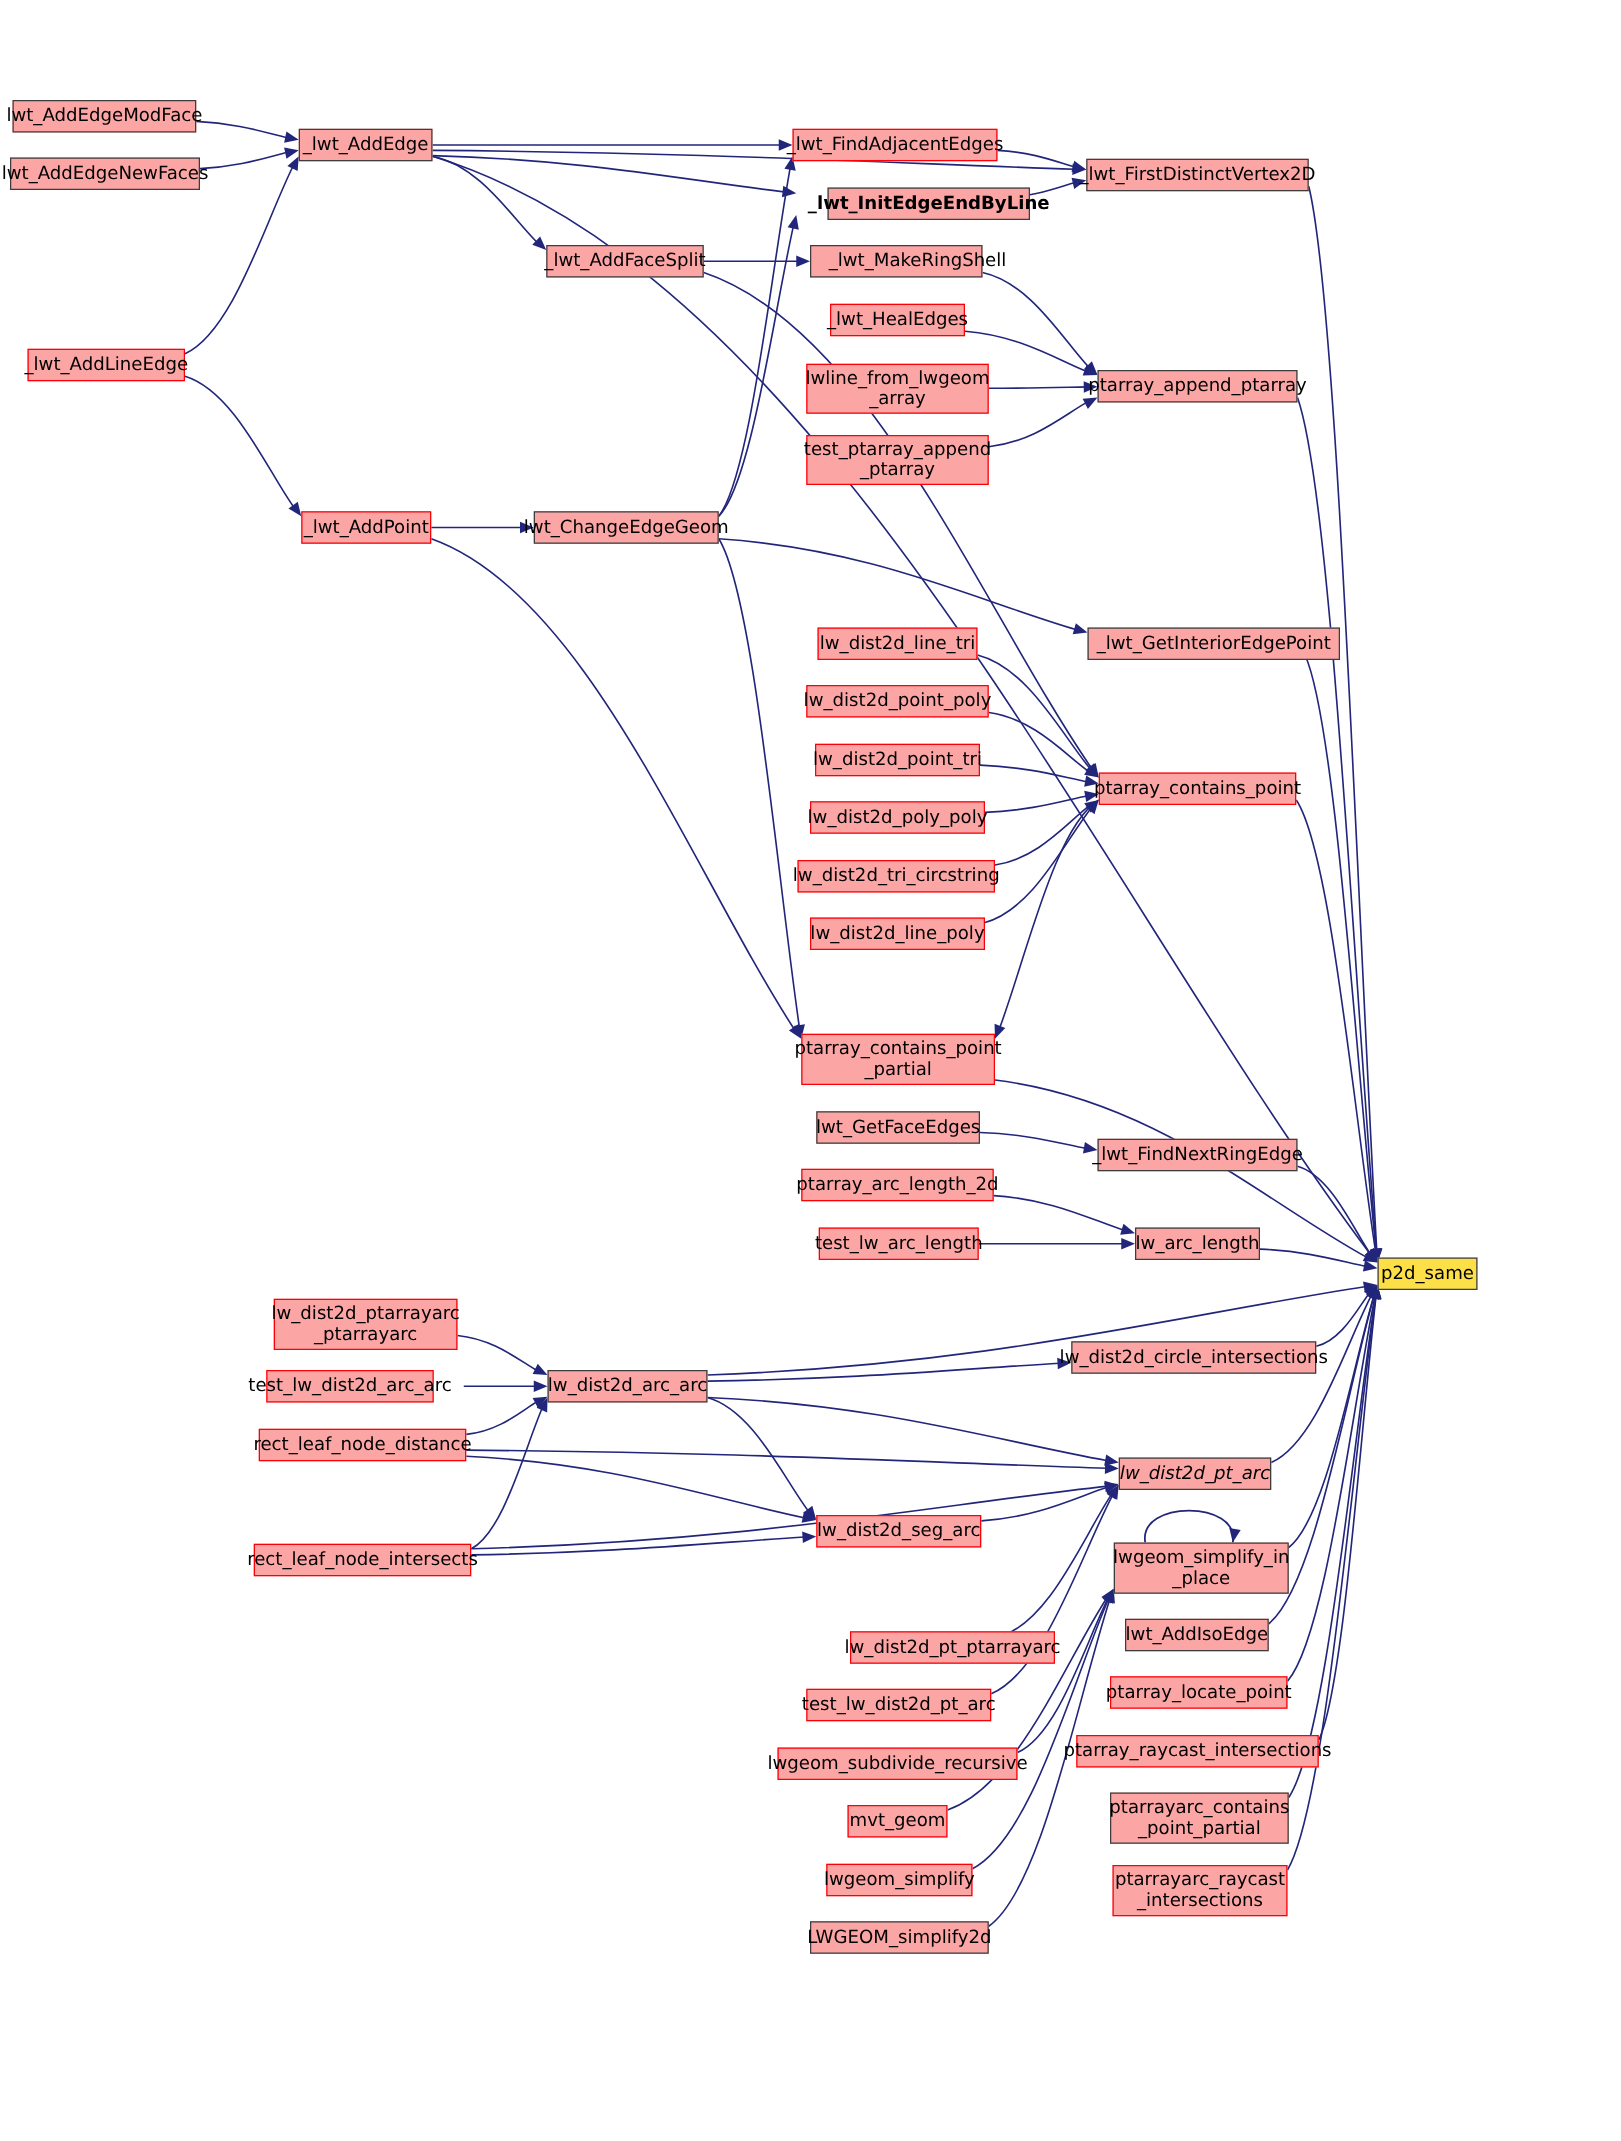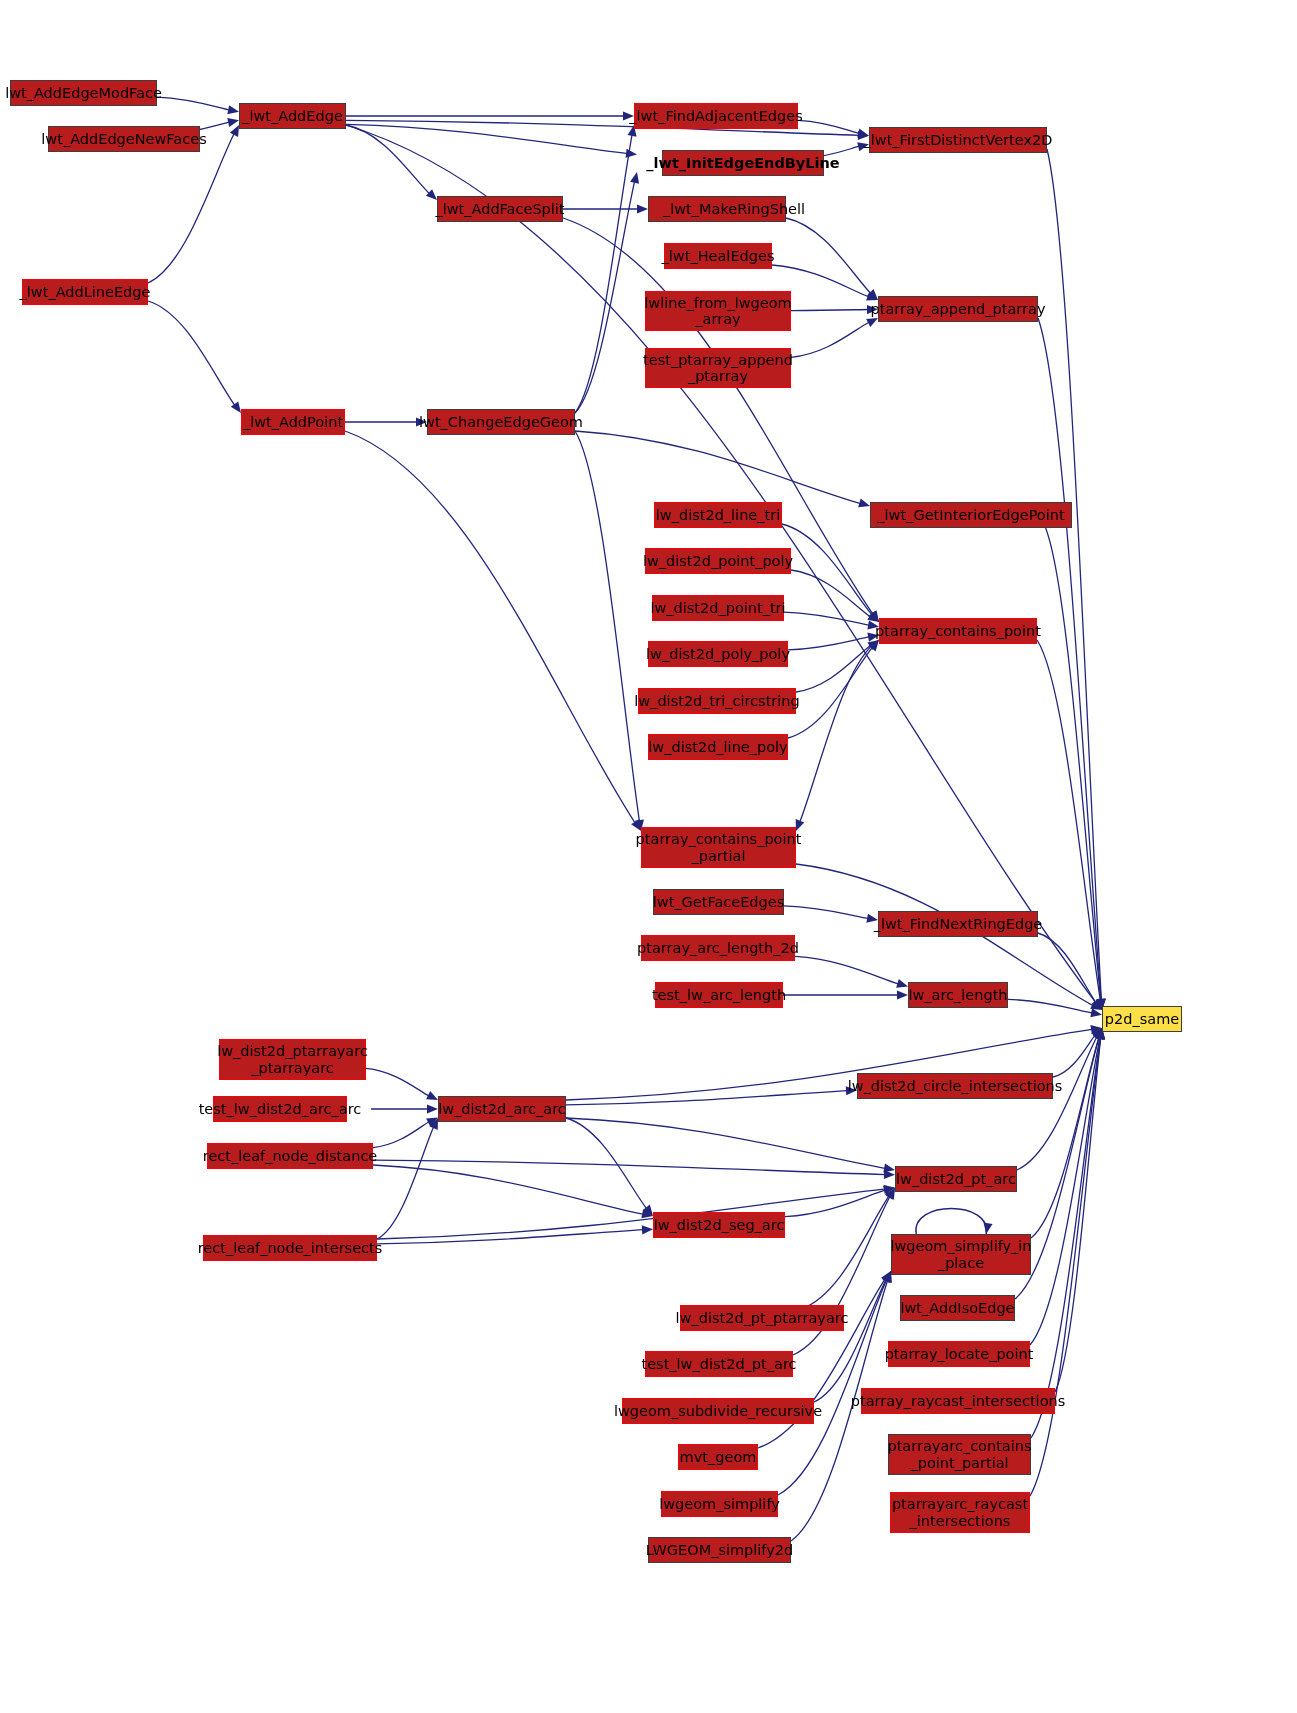--- a/index.html
+++ b/index.html
@@ -1,20 +1,20 @@
 <!DOCTYPE html>
 <html><head>
 <meta charset="utf-8">
 <style>
   html,body{margin:0;padding:0;background:#ffffff;}
   #canvas{position:relative;width:1297px;height:1713px;background:#ffffff;
           font-family:"DejaVu Sans","Liberation Sans",sans-serif;}
   #edges{position:absolute;left:0;top:0;width:1297px;height:1713px;}
   .node{position:absolute;box-sizing:border-box;display:flex;align-items:center;
-        justify-content:center;text-align:center;background:#b91c1c;
+        justify-content:center;text-align:center;background:#fca5a5;
         font-size:14.5px;color:#000000;line-height:1.12;white-space:pre-line;}
   .node.black{border:1.4px solid #3d3d3d;}
   .node.red{border:1.4px solid #fb0007;}
   .node.hl{background:#fde047;border:1.4px solid #3d3d3d;}
 </style>
 </head>
 <body>
 
 <div id="canvas">
   <svg id="edges" viewBox="0 0 1297 1713" xmlns="http://www.w3.org/2000/svg">
@@ -286,21 +286,21 @@
         <path d="M 1031 1438 C 1060.82 1392.9 1080.7 1167.4 1100.4643194018881 1036.8680147214911" fill="none" stroke="#22267b" stroke-width="1.3"></path>
         <polygon points="1102,1028 1104.8857328095824,1039.5686017371029 1095.7912849459335,1038.1789909803185" fill="#22267b"></polygon>
       </g>
       <g>
         <path d="M 1030 1496 C 1060.24 1444.52 1080.4 1187.12 1100.6314853417146 1036.8953452788555" fill="none" stroke="#22267b" stroke-width="1.3"></path>
         <polygon points="1102,1028 1105.0785523497373,1039.518789668621 1095.9621634224347,1038.281270809711" fill="#22267b"></polygon>
       </g>
     </svg>
   <div id="nodes">
       <div class="node black" style="left: 10px; top: 80px; width: 147px; height: 26px;">lwt_AddEdgeModFace</div>
-      <div class="node black" style="left: 8px; top: 126px; width: 152px; height: 26px; margin-left: 40px;">lwt_AddEdgeNewFaces</div>
+      <div class="node black" style="left: 8px; top: 126px; width: 152px; height: 26px;">lwt_AddEdgeNewFaces</div>
       <div class="node black" style="left: 239px; top: 103px; width: 107px; height: 26px;">_lwt_AddEdge</div>
       <div class="node red" style="left: 22px; top: 279px; width: 126px; height: 26px;">_lwt_AddLineEdge</div>
       <div class="node black" style="left: 437px; top: 196px; width: 126px; height: 26px;">_lwt_AddFaceSplit</div>
       <div class="node red" style="left: 241px; top: 409px; width: 104px; height: 26px;">_lwt_AddPoint</div>
       <div class="node black" style="left: 427px; top: 409px; width: 148px; height: 26px;">lwt_ChangeEdgeGeom</div>
       <div class="node red" style="left: 634px; top: 103px; width: 164px; height: 26px;">_lwt_FindAdjacentEdges</div>
       <div class="node black" style="left: 662px; top: 150px; width: 162px; height: 26px; font-weight: bold;">_lwt_InitEdgeEndByLine</div>
       <div class="node black" style="left: 648px; top: 196px; width: 138px; height: 26px; padding-left: 34px;">_lwt_MakeRingShell</div>
       <div class="node red" style="left: 664px; top: 243px; width: 108px; height: 26px;">_lwt_HealEdges</div>
       <div class="node red" style="left: 645px; top: 291px; width: 146px; height: 40px;">lwline_from_lwgeom
@@ -325,21 +325,21 @@
       <div class="node black" style="left: 878px; top: 911px; width: 160px; height: 26px;">_lwt_FindNextRingEdge</div>
       <div class="node black" style="left: 908px; top: 982px; width: 100px; height: 26px;">lw_arc_length</div>
       <div class="node hl" style="left: 1102px; top: 1006px; width: 80px; height: 26px;">p2d_same</div>
       <div class="node red" style="left: 219px; top: 1039px; width: 147px; height: 41px;">lw_dist2d_ptarrayarc
 _ptarrayarc</div>
       <div class="node red" style="left: 213px; top: 1096px; width: 134px; height: 26px;">test_lw_dist2d_arc_arc</div>
       <div class="node red" style="left: 207px; top: 1143px; width: 166px; height: 26px;">rect_leaf_node_distance</div>
       <div class="node red" style="left: 203px; top: 1235px; width: 174px; height: 26px;">rect_leaf_node_intersects</div>
       <div class="node black" style="left: 438px; top: 1096px; width: 128px; height: 26px;">lw_dist2d_arc_arc</div>
       <div class="node black" style="left: 857px; top: 1073px; width: 196px; height: 26px;">lw_dist2d_circle_intersections</div>
-      <div class="node black" style="left: 895px; top: 1166px; width: 122px; height: 26px;">lw_dist2d_pt_arc</div>
+      <div class="node black" style="left: 895px; top: 1166px; width: 122px; height: 26px; font-style: italic;">lw_dist2d_pt_arc</div>
       <div class="node red" style="left: 653px; top: 1212px; width: 132px; height: 26px;">lw_dist2d_seg_arc</div>
       <div class="node black" style="left: 891px; top: 1234px; width: 140px; height: 41px;">lwgeom_simplify_in
 _place</div>
       <div class="node red" style="left: 637px; top: 1305px; width: 164px; height: 26px; margin-left: 43px;">lw_dist2d_pt_ptarrayarc</div>
       <div class="node red" style="left: 645px; top: 1351px; width: 148px; height: 26px;">test_lw_dist2d_pt_arc</div>
       <div class="node red" style="left: 622px; top: 1398px; width: 192px; height: 26px;">lwgeom_subdivide_recursive</div>
       <div class="node red" style="left: 678px; top: 1444px; width: 80px; height: 26px;">mvt_geom</div>
       <div class="node red" style="left: 661px; top: 1491px; width: 117px; height: 26px;">lwgeom_simplify</div>
       <div class="node black" style="left: 648px; top: 1537px; width: 143px; height: 26px;">LWGEOM_simplify2d</div>
       <div class="node black" style="left: 900px; top: 1295px; width: 115px; height: 26px;">lwt_AddIsoEdge</div>

